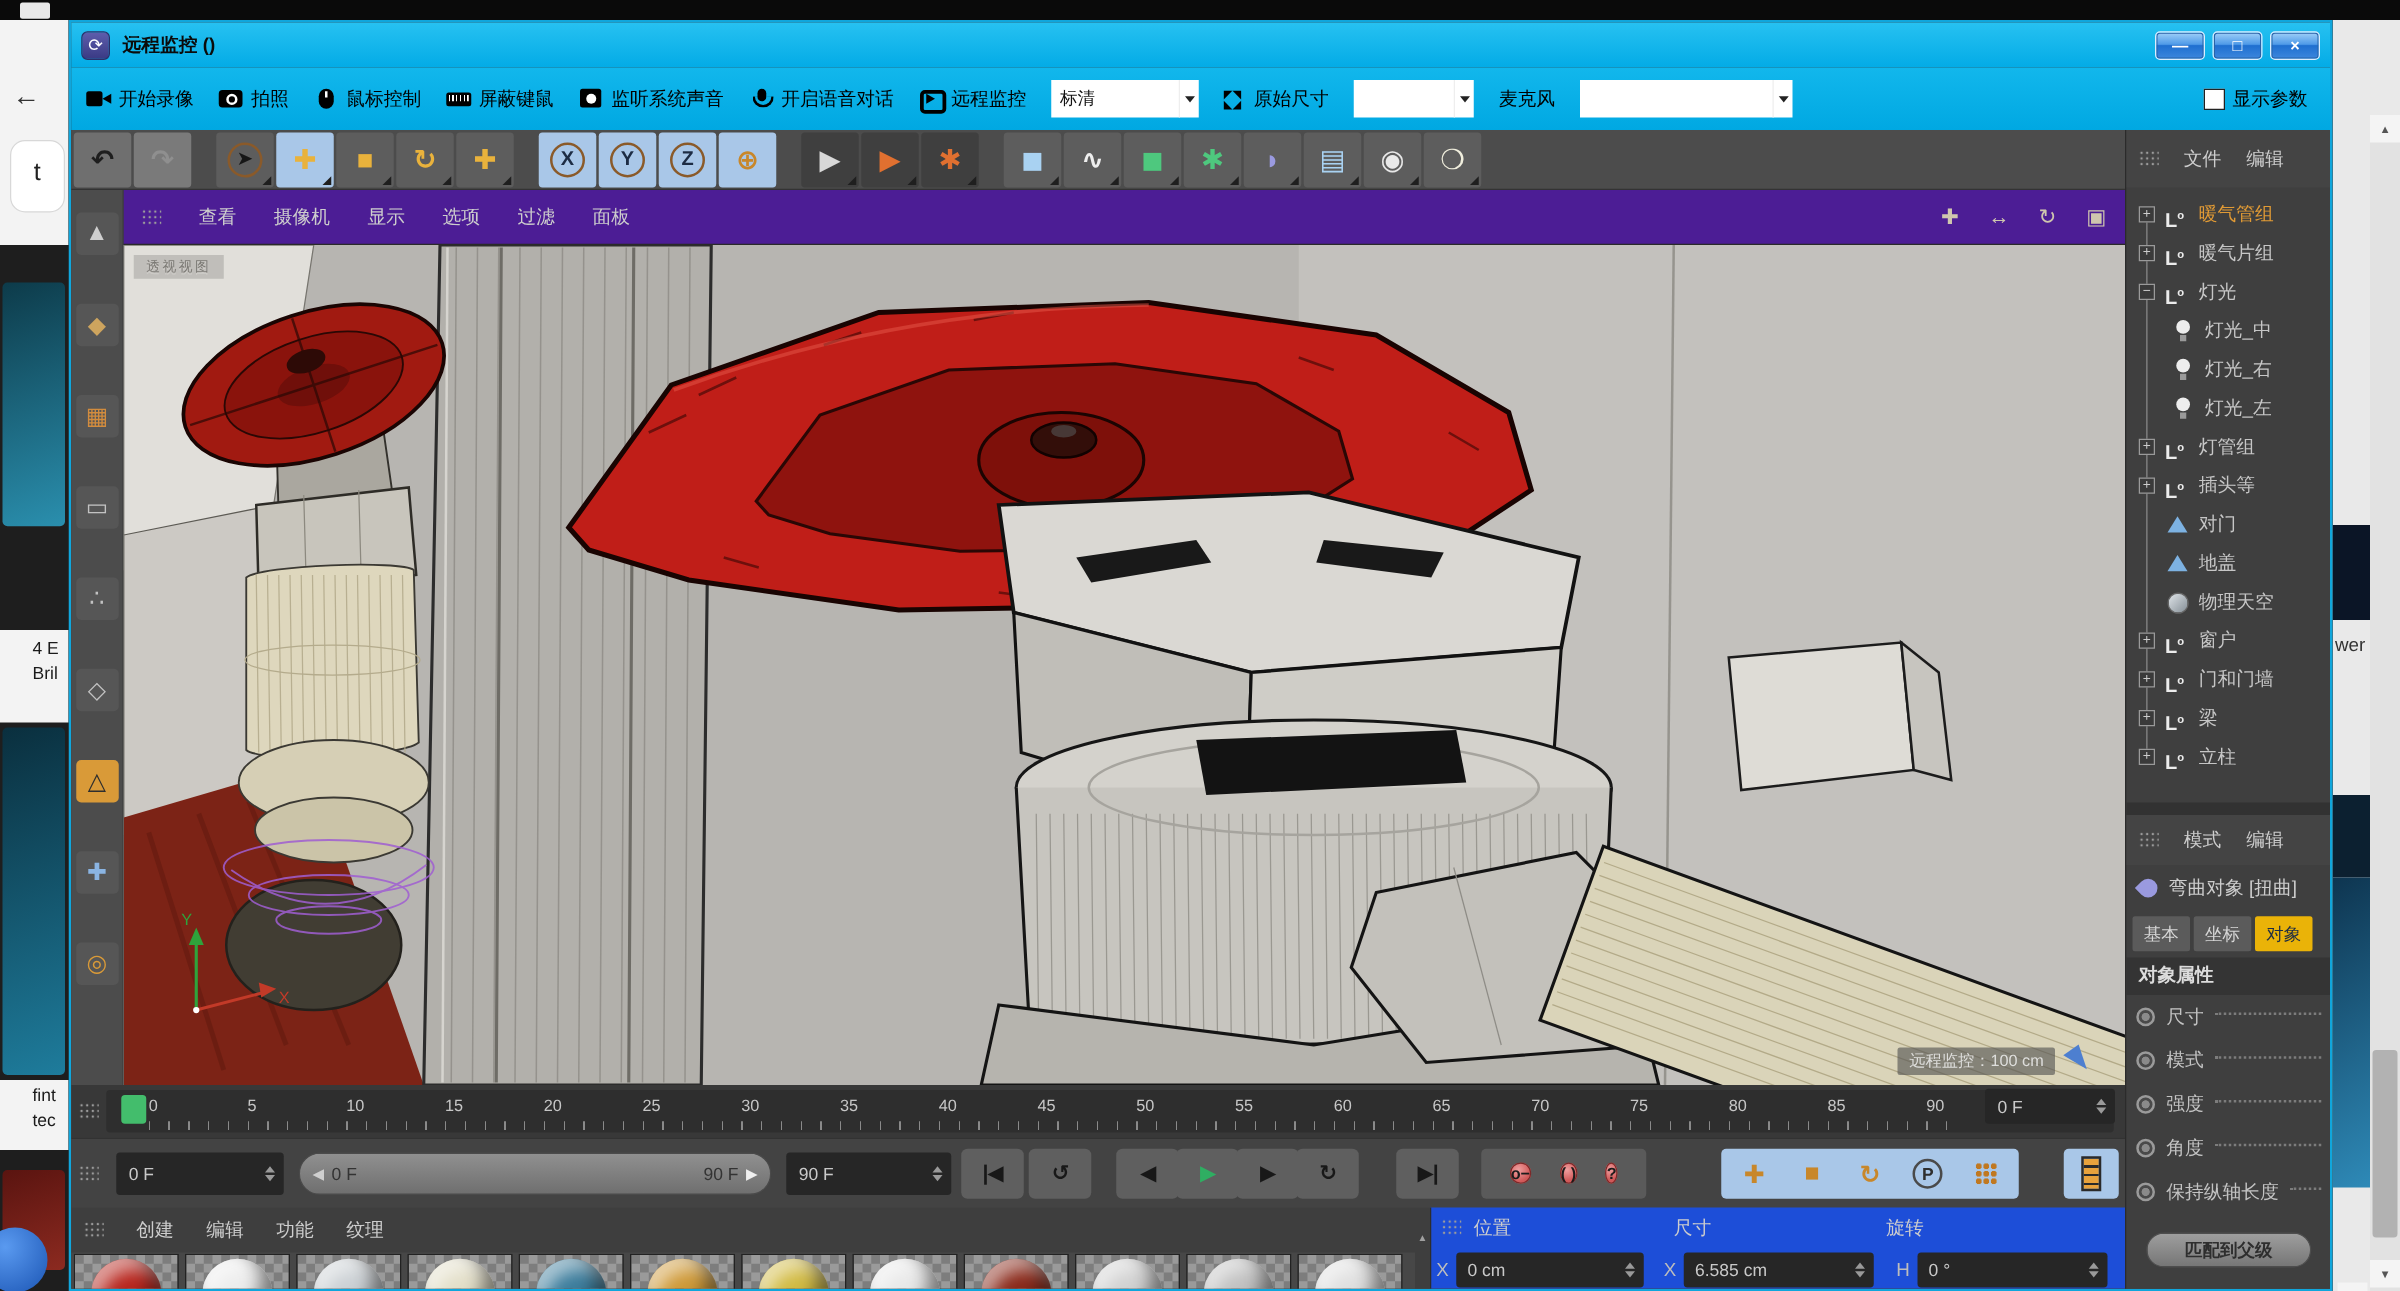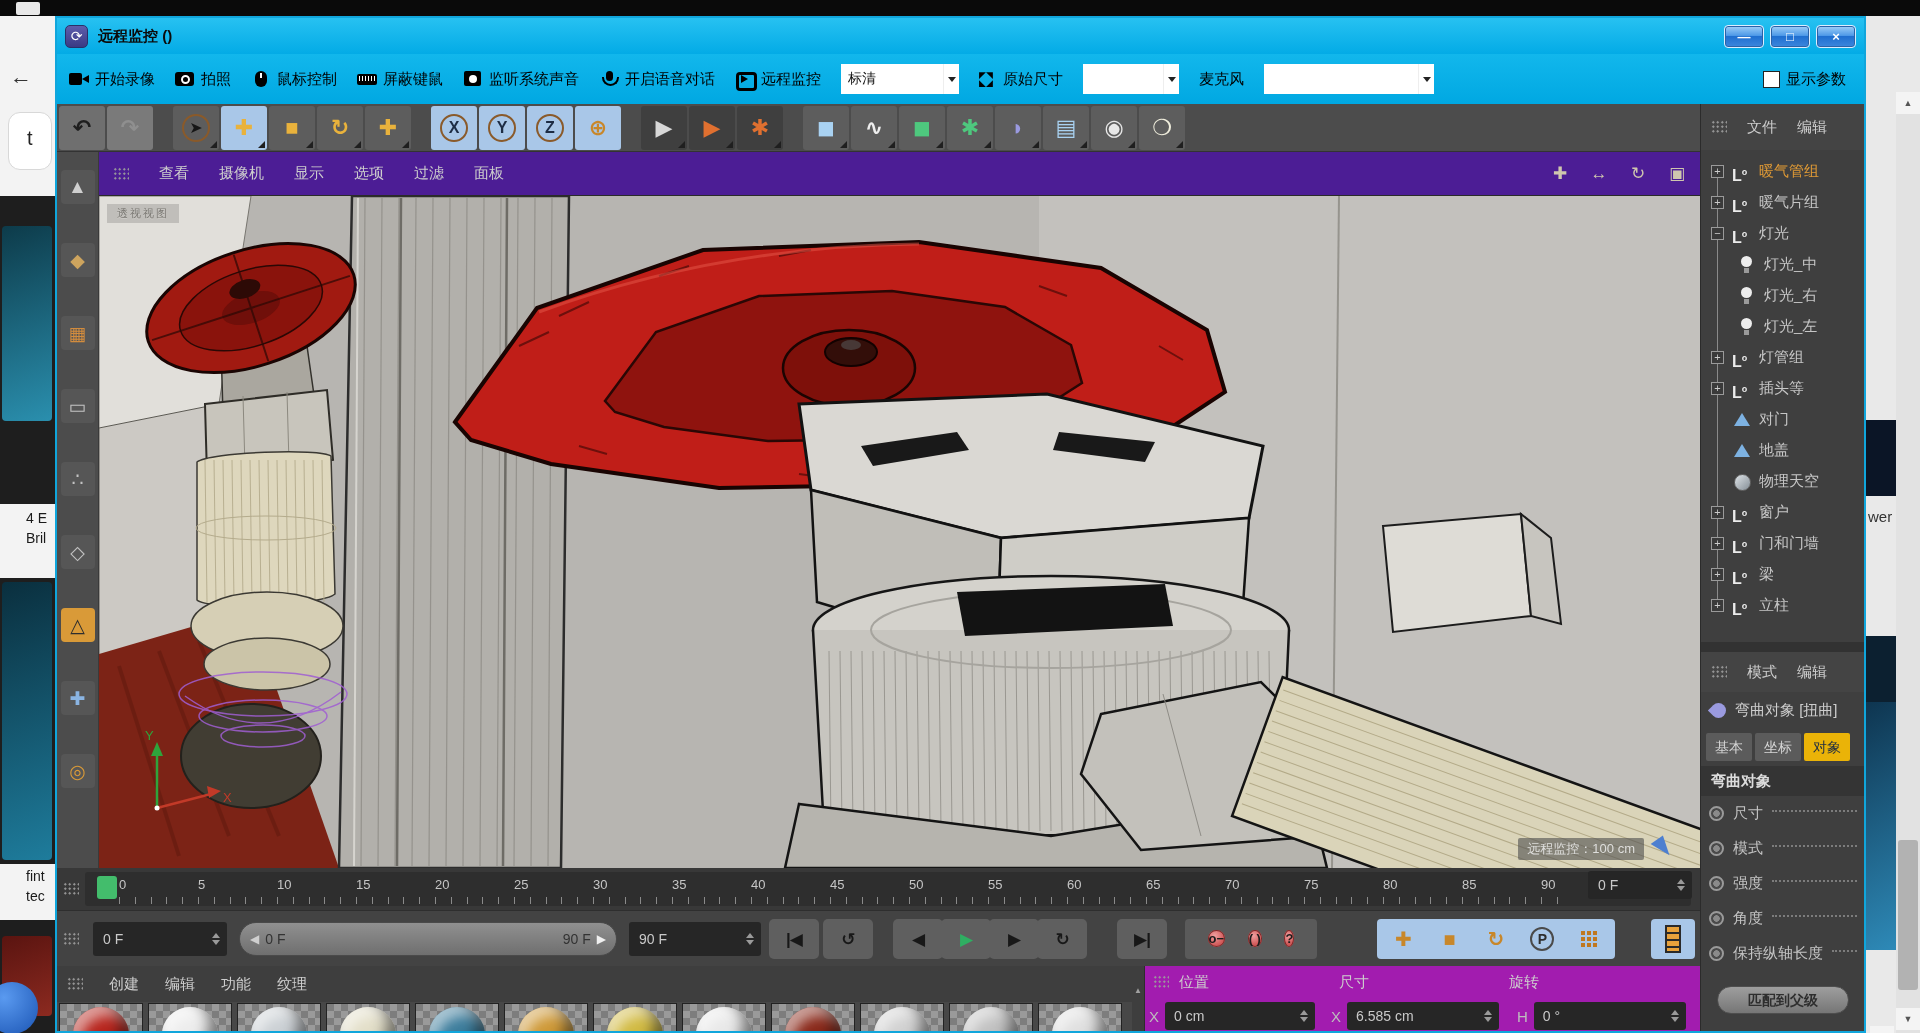--- a/index.html
+++ b/index.html
@@ -130,21 +130,21 @@
   
   #matbar{left:0;top:862px;width:1075px;height:36px;background:#3e3e3e;display:flex;align-items:center;gap:26px;padding-left:10px;}
   .mitem{color:#cdcdcd;font-size:15px;}
   #swatches{left:2px;top:899px;width:1073px;height:28px;display:flex;gap:5px;overflow:hidden;}
   .sw{width:84px;height:62px;flex:none;border:1px solid #222;
     background:conic-gradient(#9a9a9a 0 25%,#7d7d7d 0 50%,#9a9a9a 0 75%,#7d7d7d 0) 0 0/14px 14px;}
   .ball{width:56px;height:56px;border-radius:50%;margin:3px auto;
     box-shadow:inset -9px -11px 14px rgba(0,0,0,.5),inset 7px 9px 12px rgba(255,255,255,.55);}
   #splitcol{left:1075px;top:862px;width:12px;height:65px;background:#3e3e3e;color:#a0a0a0;font-size:8px;text-align:center;padding-top:20px;}
   
-  #coords{left:1087px;top:862px;width:556px;height:65px;background:#a21caf;border-left:1px solid #2d2d2d;}
+  #coords{left:1087px;top:862px;width:556px;height:65px;background:#1d4ed8;border-left:1px solid #2d2d2d;}
   #coords .bar{position:absolute;left:0;top:0;width:100%;height:32px;display:flex;align-items:center;gap:0;padding-left:8px;}
   #coords .gl{color:#cdcdcd;font-size:15px;}
   .cfield{position:absolute;top:36px;display:flex;align-items:center;gap:6px;color:#bdbdbd;font-size:15px;}
   .cbox{height:28px;background:#262626;border-radius:3px;display:flex;align-items:center;color:#c9c9c9;font-size:14px;padding-left:9px;}
   
   #rp{left:1643px;top:0;width:164px;height:927px;background:#3f3f3f;border-left:1px solid #2b2b2b;overflow:hidden;}
   .rp-bar{position:absolute;left:0;width:164px;background:#444;display:flex;align-items:center;gap:20px;padding-left:10px;}
   .rp-bar .lbl{color:#cdcdcd;font-size:15px;white-space:nowrap;}
   #rptree{position:absolute;left:0;top:46px;width:164px;height:492px;padding-top:6px;}
   #trunk{position:absolute;left:16px;top:20px;height:438px;border-left:1px solid #8a8a8a;}
@@ -784,21 +784,21 @@
       </div>
       <div id="rpobj">
         <span class="bend"></span>
         <span class="t">弯曲对象 [扭曲]</span>
       </div>
       <div id="rptabs">
         <span class="tab">基本</span>
         <span class="tab">坐标</span>
         <span class="tab active">对象</span>
       </div>
-      <div id="rpsec">弯曲对象</div>
+      <div id="rpsec">对象属性</div>
       <div id="rpprops">
           <div class="prow">
             <span class="pcirc"></span>
             <span class="pl">尺寸</span>
             <span class="dots"></span>
           </div>
           <div class="prow">
             <span class="pcirc"></span>
             <span class="pl">模式</span>
             <span class="dots"></span>

